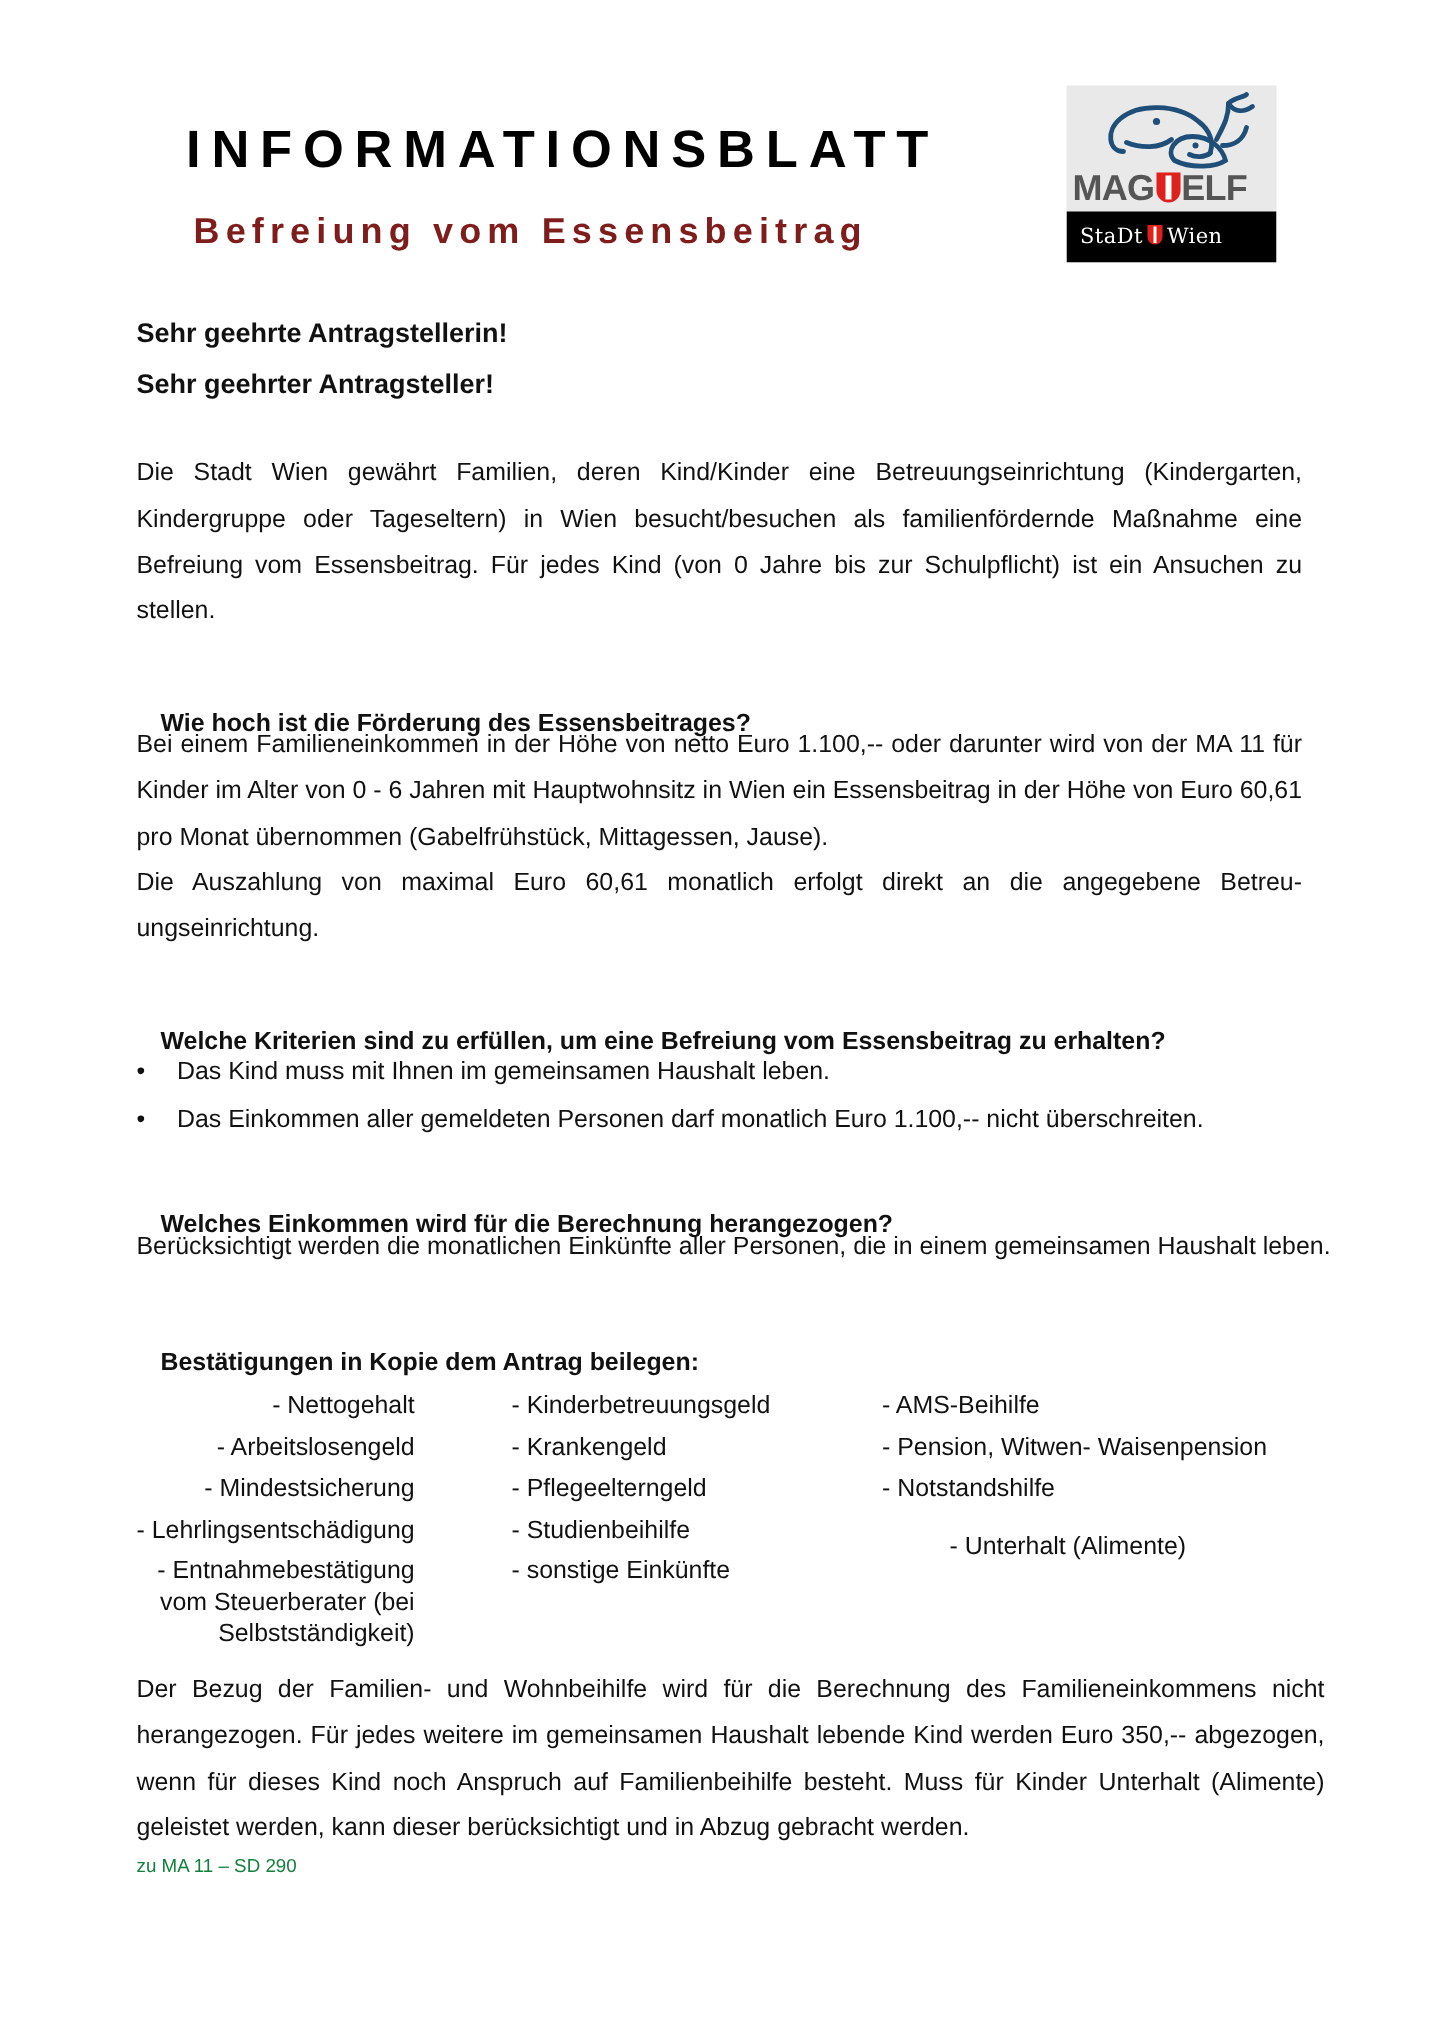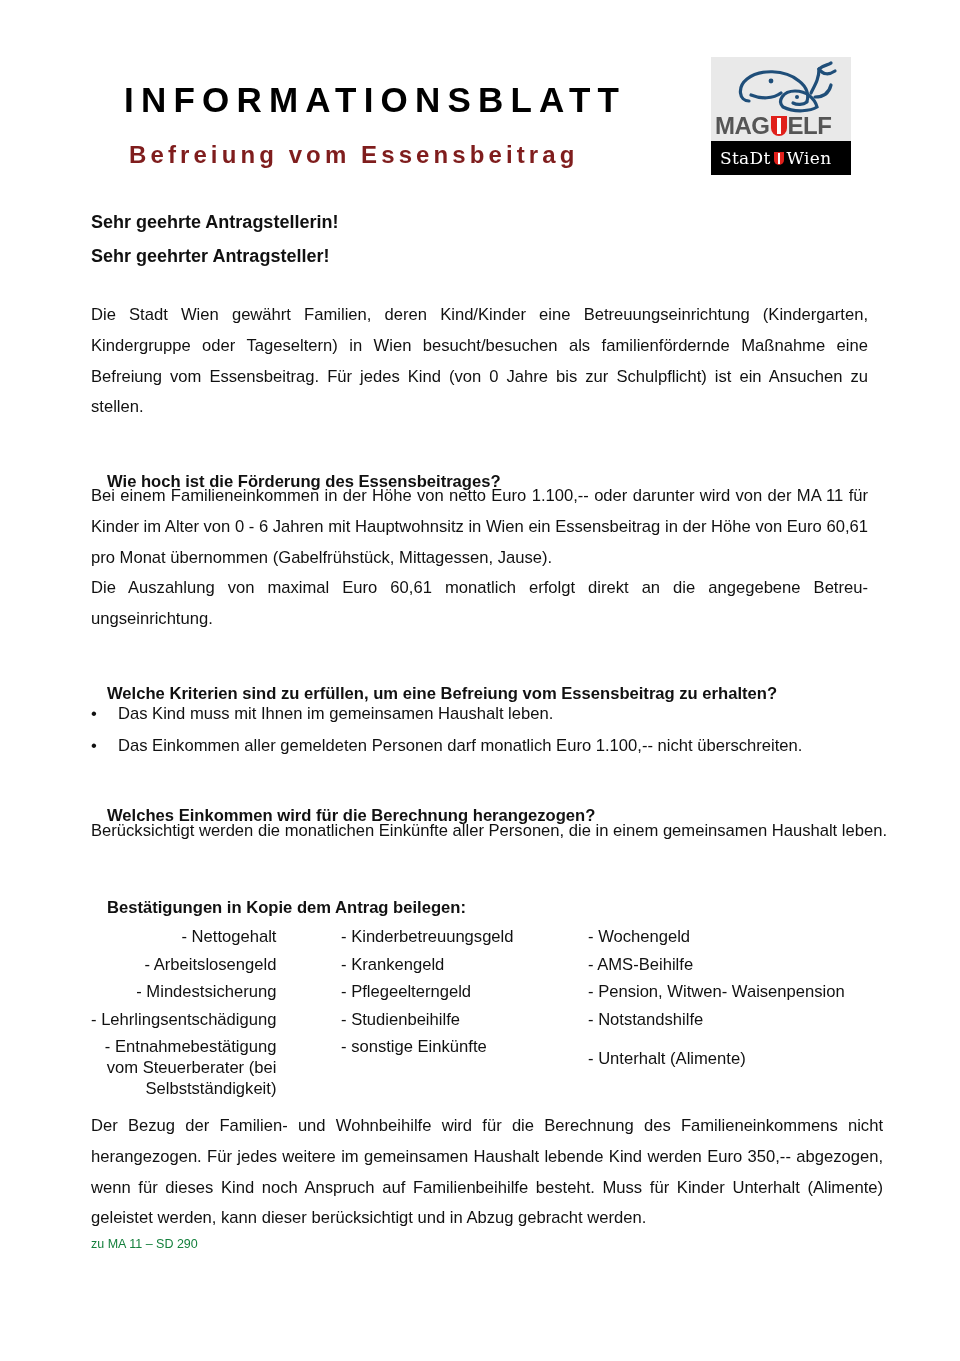--- a/index.html
+++ b/index.html
@@ -10,21 +10,21 @@
   .doc-title { position:absolute; left:124px; top:78px; font-size:35px; font-weight:bold;
                letter-spacing:7.2px; margin:0; line-height:44px; color:#000000; }
   .doc-subtitle { position:absolute; left:129px; top:139px; font-size:24px; font-weight:bold;
                   letter-spacing:4.1px; margin:0; line-height:32px; color:#7f1d1d; }
 
   .logo { position:absolute; left:711px; top:57px; width:140px; height:118px; background:#e9e9e9; overflow:hidden; }
   .logo svg { position:absolute; left:0; top:0; }
   .logo-mag { position:absolute; left:4px; top:55px; font-size:24px; font-weight:bold; color:#555;
               letter-spacing:-0.5px; line-height:28px; }
   .logo-bar { position:absolute; left:0; top:84px; width:140px; height:34px; background:#000; }
-  .logo-wien { position:absolute; left:9px; top:90px; font-family:"DejaVu Serif", serif; font-size:17px;
+  .logo-wien { position:absolute; left:9px; top:90px; font-family:"DejaVu Serif", serif; font-size:14px;
                color:#fff; line-height:22px; letter-spacing:0.3px; }
 
   .greet { position:absolute; left:91px; font-size:18px; font-weight:bold; line-height:24px; margin:0; }
   .para { position:absolute; left:91px; width:777px; font-size:16.6px; line-height:30.8px; text-align:justify;
           margin:0; text-align-last:left; }
   .heading { position:absolute; left:91px; font-size:16.6px; font-weight:bold; line-height:22px; margin:16px; }
   .bullet-list { position:absolute; left:91px; top:698px; margin:0; padding:0; list-style:none; }
   .bullet-list li { position:relative; padding-left:27px; font-size:16.6px; line-height:32px; }
   .bullet-list li .dot { position:absolute; left:0; top:0; }
   .para-tight { position:absolute; left:91px; width:800px; font-size:16.6px; line-height:21px; margin:0; }
@@ -106,23 +106,22 @@
 
   <div class="col" style="left:341px;">
     <div class="item">- Kinderbetreuungsgeld</div>
     <div class="item">- Krankengeld</div>
     <div class="item">- Pflegeelterngeld</div>
     <div class="item">- Studienbeihilfe</div>
     <div class="item">- sonstige Einkünfte</div>
   </div>
 
   <div class="col" style="left:588px;">
-    <div class="item">- Wochengeld</div>
     <div class="item">- AMS-Beihilfe</div>
     <div class="item">- Pension, Witwen- Waisenpension</div>
     <div class="item">- Notstandshilfe</div>
-    <div class="item" style="margin-top:18px;">- Unterhalt (Alimente)</div>
+    <div class="item" style="margin-top:18px;margin-left:45px;">- Unterhalt (Alimente)</div>
   </div>
 
   <p class="closing"><span>Der Bezug der </span><span class="u">Familien- und Wohnbeihilfe</span><span> wird für die Berechnung des Familieneinkommens </span><span class="u">nicht</span><span> herangezogen. Für jedes weitere im gemeinsamen Haushalt lebende Kind werden Euro 350,-- abgezogen, wenn für dieses Kind noch Anspruch auf Familienbeihilfe besteht. Muss für Kinder Unterhalt (Alimente) geleistet werden, kann dieser berücksichtigt und in Abzug gebracht werden.</span></p>
 
   <div class="footer">zu MA 11 – SD 290</div>
 </div>
 
 </body></html>

